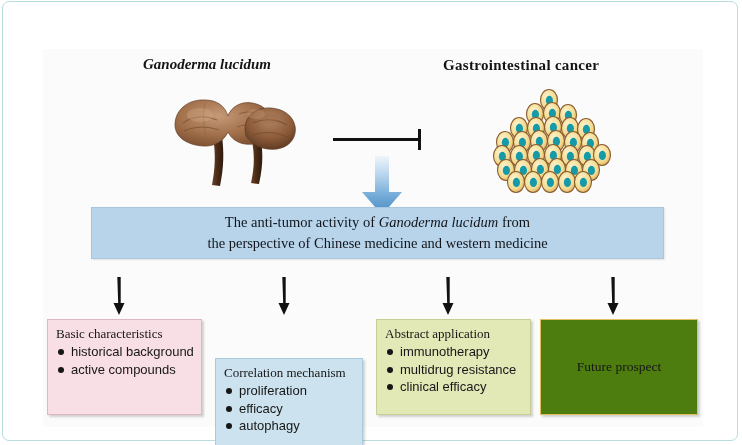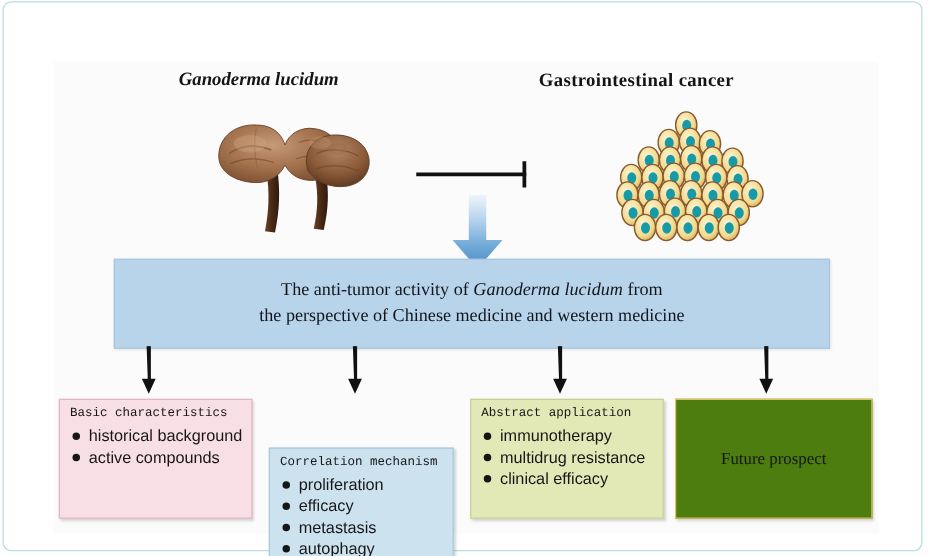--- a/index.html
+++ b/index.html
@@ -67,21 +67,21 @@
     font-weight: bold;
     font-size: 15px;
     white-space: nowrap;
   }
   .lbl-gl {
     left: 100px;
     top: 7px;
     font-style: italic;
   }
   .lbl-gc {
-    left: 388px;
+    left: 400px;
     top: 8px;
     letter-spacing: .3px;
   }
 
   
   .mushrooms {
     position: absolute;
     left: 110px;
     top: 36px;
     width: 170px;
@@ -130,21 +130,21 @@
     width: 46px;
     height: 60px;
   }
 
   
   .banner {
     position: absolute;
     left: 48px;
     top: 158px;
     width: 573px;
-    height: 72px;
+    height: 52px;
     box-sizing: border-box;
     background: #b8d4ea;
     border: 1px solid #a9c6de;
     display: flex;
     align-items: center;
     justify-content: center;
     box-shadow: 1px 1px 2px rgba(0,0,0,.10);
   }
   .banner-text {
     font-family: "Liberation Serif", serif;
@@ -177,22 +177,22 @@
     box-shadow: 1.5px 1.5px 2px rgba(0,0,0,.17);
     padding: 6px 0 0 8px;
   }
   .box-1 { left: 4px;   width: 155px; background: #f8dee5; border: 1px solid #e0b6c2; }
   .box-2 { left: 172px; width: 148px; background: #cce2ef; border: 1px solid #a9c9dd; margin-top: 39px; }
   .box-3 { left: 333px; width: 155px; background: #e2e8b6; border: 1px solid #c8cf94; }
   .box-4 { left: 497px; width: 158px; background: #4d7c0f; border: 1px solid #dfbf5e;
            padding: 0; display: flex; align-items: center; justify-content: center; }
 
   .box-title {
-    font-family: Liberation Mono, monospace;
-    font-size: 10px;
+    font-family: Liberation Serif, serif;
+    font-size: 13px;
     color: #171717;
     line-height: 1.25;
     white-space: nowrap;
   }
   .box-list {
     list-style: none;
     margin: 1px 0 0 0;
     padding: 0;
   }
   .box-list li {
@@ -388,21 +388,20 @@
         <li>historical background</li>
         <li>active compounds</li>
       </ul>
     </div>
 
     <div class="box box-2">
       <div class="box-title">Correlation mechanism</div>
       <ul class="box-list">
         <li>proliferation</li>
         <li>efficacy</li>
-        <li>metastasis</li>
         <li>autophagy</li>
       </ul>
     </div>
 
     <div class="box box-3">
       <div class="box-title">Abstract application</div>
       <ul class="box-list">
         <li>immunotherapy</li>
         <li>multidrug resistance</li>
         <li>clinical efficacy</li>

